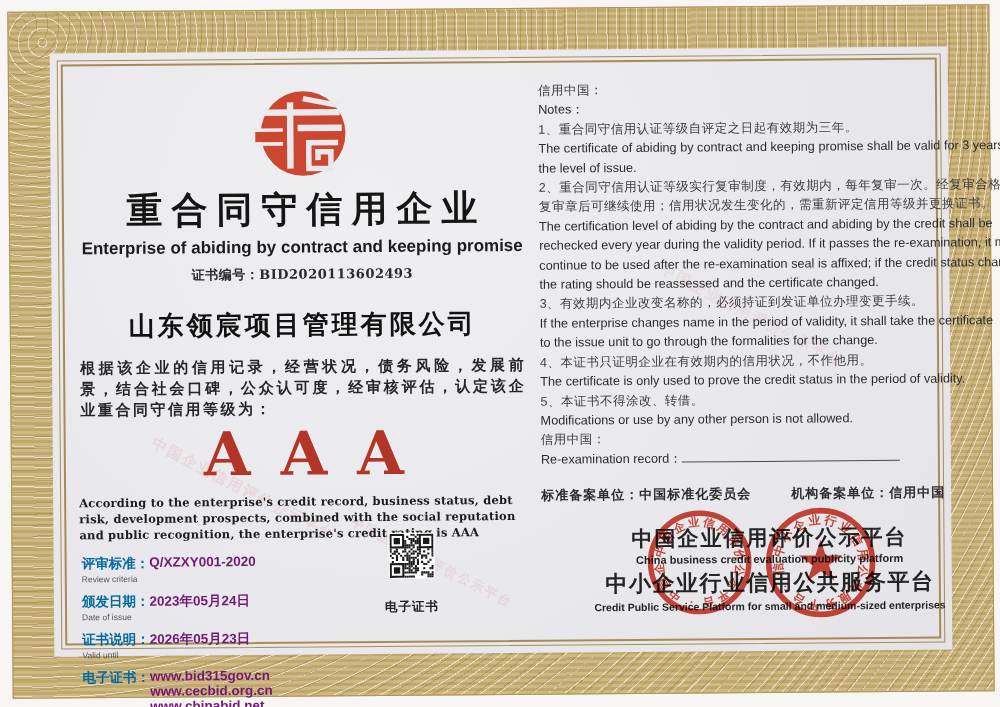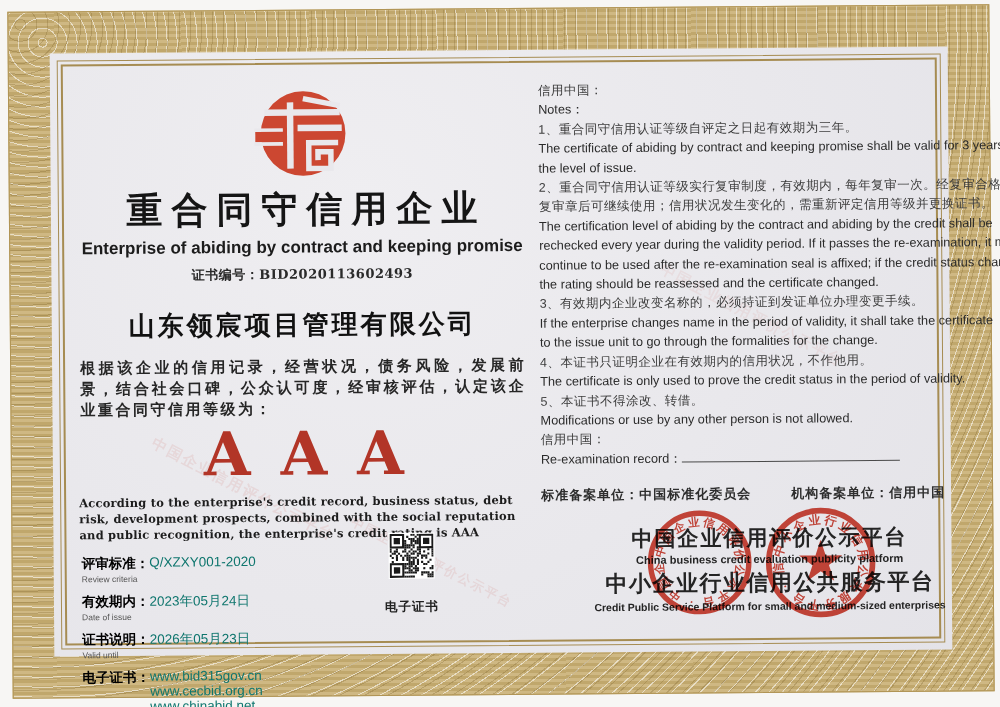--- a/index.html
+++ b/index.html
@@ -39,22 +39,22 @@
   .rating{
     font-family:"DejaVu Serif", serif;font-size:60px;font-weight:bold;color:#b23527;
     letter-spacing:30px;text-indent:30px;margin-top:4px;line-height:62px;
   }
   .statement-en{
     font-family:"DejaVu Serif", serif;font-size:11.5px;font-weight:bold;color:#1d1d1d;
     text-align:left;line-height:16px;margin-top:9px;padding:0 4px;letter-spacing:.2px;
   }
   .meta{margin-top:12px;text-align:left;padding-left:6px;}
   .meta-row{margin-bottom:9px;}
-  .meta-label{font-size:13.5px;font-weight:bold;color:#000000;vertical-align:top;}
-  .meta-value{font-size:13.5px;font-weight:normal;color:#0f766e;white-space:pre-line;display:inline-block;vertical-align:top;}
+  .meta-label{font-size:13.5px;font-weight:bold;color:#0369a1;vertical-align:top;}
+  .meta-value{font-size:13.5px;font-weight:bold;color:#701a75;white-space:pre-line;display:inline-block;vertical-align:top;}
   .meta-sub{font-size:8.5px;color:#555;margin-top:1px;}
 
   .qr-wrap{position:absolute;left:370px;top:524px;width:60px;text-align:center;}
   .qr{width:44px;height:44px;display:inline-block;background:#fff;padding:1px;}
   .qr-label{font-size:12.5px;font-weight:bold;color:#222;margin-top:16px;letter-spacing:1px;white-space:nowrap;}
 
   
   .notes{position:absolute;left:530px;top:74px;width:418px;text-align:left;}
   .note-line{line-height:19.4px;white-space:nowrap;}
   .note-line.cn{font-size:12.5px;color:#3b3b3b;letter-spacing:.5px;}
@@ -117,21 +117,21 @@
       <div class="rating">AAA</div>
       <div class="statement-en">According to the enterprise's credit record, business status, debt risk, development prospects, combined with the social reputation and public recognition, the enterprise's credit rating is AAA</div>
 
       <div class="meta">
 
       <div class="meta-row">
             <span class="meta-label">评审标准：</span><span class="meta-value">Q/XZXY001-2020</span>
             <div class="meta-sub">Review criteria</div>
           </div>
           <div class="meta-row">
-            <span class="meta-label">有效期内：</span><span class="meta-value">2023年05月24日</span>
+            <span class="meta-label">颁发日期：</span><span class="meta-value">2023年05月24日</span>
             <div class="meta-sub">Date of issue</div>
           </div>
           <div class="meta-row">
             <span class="meta-label">证书说明：</span><span class="meta-value">2026年05月23日</span>
             <div class="meta-sub">Valid until</div>
           </div>
           <div class="meta-row">
             <span class="meta-label">电子证书：</span><span class="meta-value">www.bid315gov.cn
 www.cecbid.org.cn
 www.chinabid.net</span>

